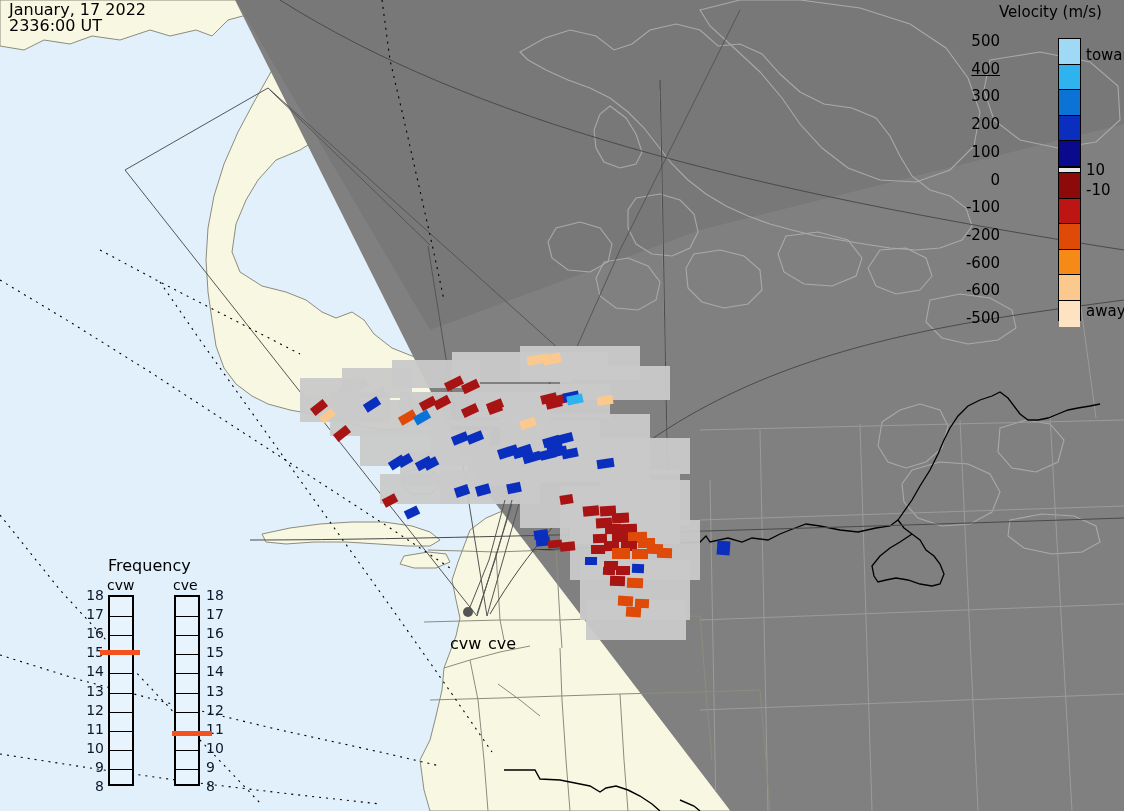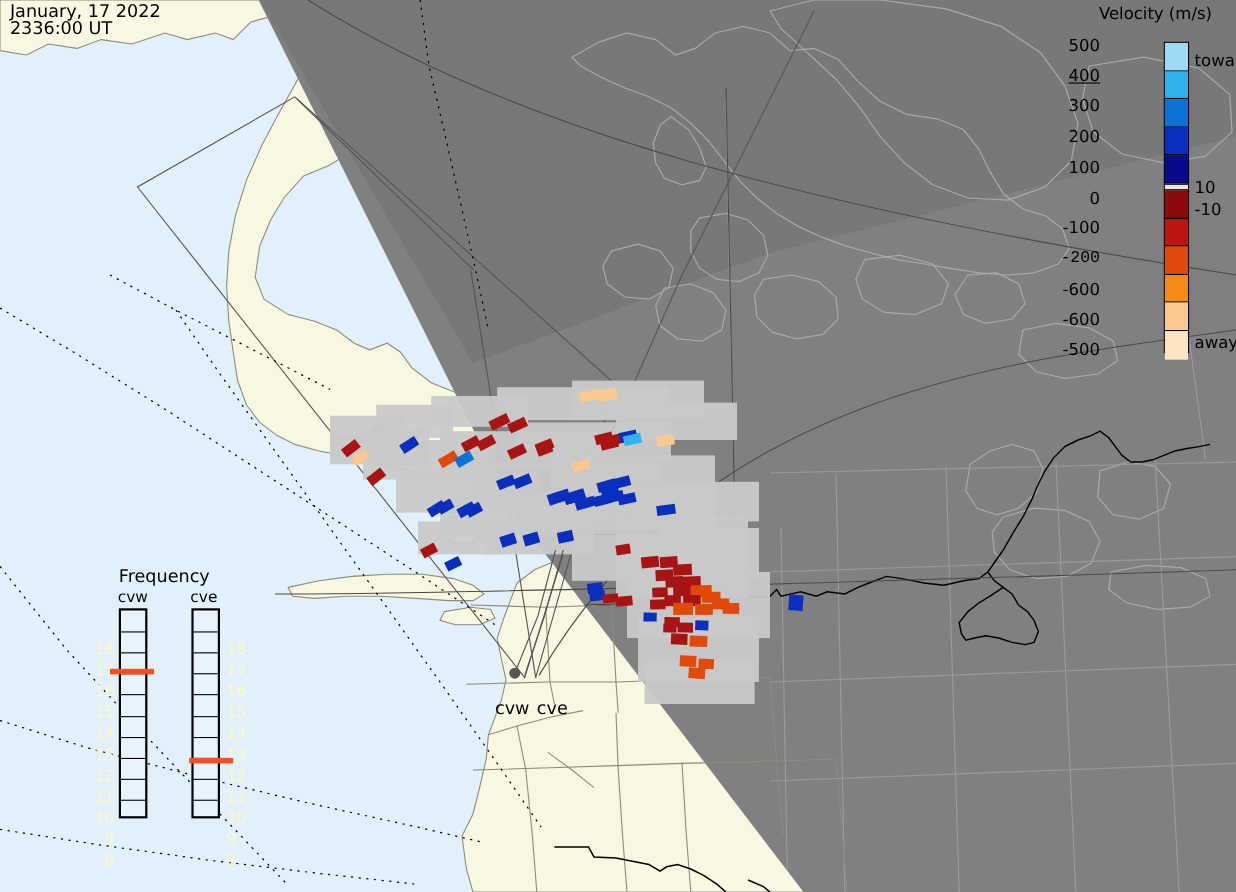--- a/index.html
+++ b/index.html
@@ -82,21 +82,21 @@
     font-size: 15px;
     color: #000;
     white-space: nowrap;
     transform: translateY(-50%);
   }
 
   
   #freq-wrap {
     position: absolute;
     left: 88px;
-    top: 514px;
+    top: 556px;
     width: 150px;
     height: 245px;
   }
   #freq-title {
     position: absolute;
     left: 20px;
     top: 0px;
     font-size: 16px;
     color: #000;
     white-space: nowrap;
@@ -119,24 +119,23 @@
   }
   .freq-tickline {
     position: absolute;
     left: 0; right: 0;
     height: 0;
     border-top: 1px solid #000;
   }
   .freq-num {
     position: absolute;
     font-size: 14px;
-    color: #fef9c3;
+    color: #0f172a;
     white-space: nowrap;
     transform: translateY(-50%);
-    margin-top: 38px;
   }
   .freq-mark {
     position: absolute;
     height: 5px;
     background: #f4511e;
   }
 
   
   .site-label {
     position: absolute;
@@ -464,21 +463,21 @@
         <div class="cb-seg last" style="background: rgb(253, 227, 194); height: 25.6px;"></div>
       </div>
     <div id="cbar-ticks">
         <div class="cb-tick" style="top: 41px;">500</div>
         <div class="cb-tick" style="top: 68.7px; text-decoration: underline;">400</div>
         <div class="cb-tick" style="top: 96.4px;">300</div>
         <div class="cb-tick" style="top: 124.1px;">200</div>
         <div class="cb-tick" style="top: 151.8px; text-align: center;">100</div>
         <div class="cb-tick" style="top: 179.5px;">0</div>
         <div class="cb-tick" style="top: 207.2px;">-100</div>
-        <div class="cb-tick" style="top: 234.9px; font-family: Liberation Mono, monospace;">-200</div>
+        <div class="cb-tick" style="top: 234.9px;">-200</div>
         <div class="cb-tick" style="top: 262.6px;">-600</div>
         <div class="cb-tick" style="top: 290.3px;">-600</div>
         <div class="cb-tick" style="top: 318px;">-500</div>
       </div>
     <div id="cbar-sides">
         <div class="cb-side" style="top: 55px;">toward</div>
         <div class="cb-side" style="top: 170px;">10</div>
         <div class="cb-side" style="top: 190px;">-10</div>
         <div class="cb-side" style="top: 311px;">away</div>
       </div>

